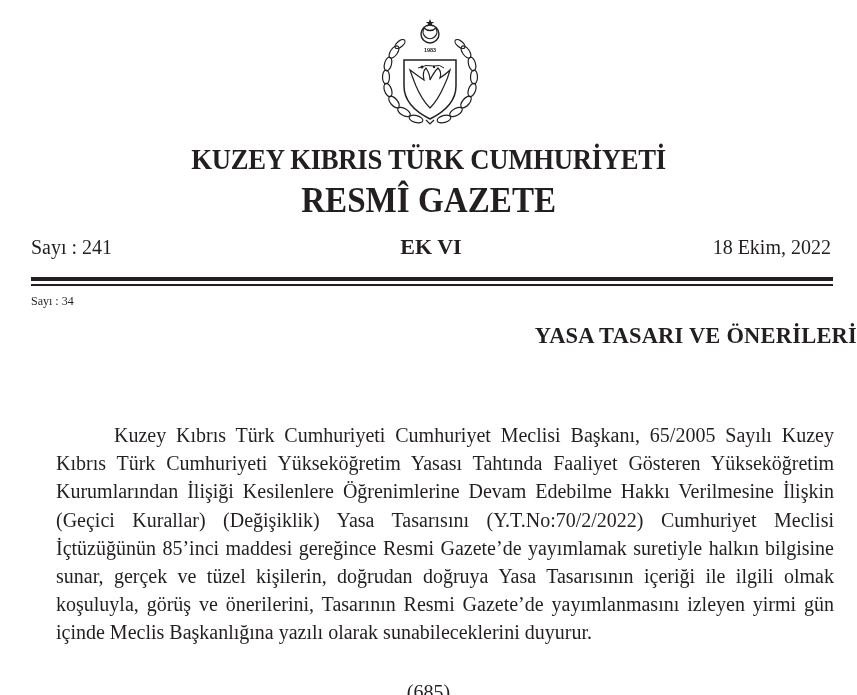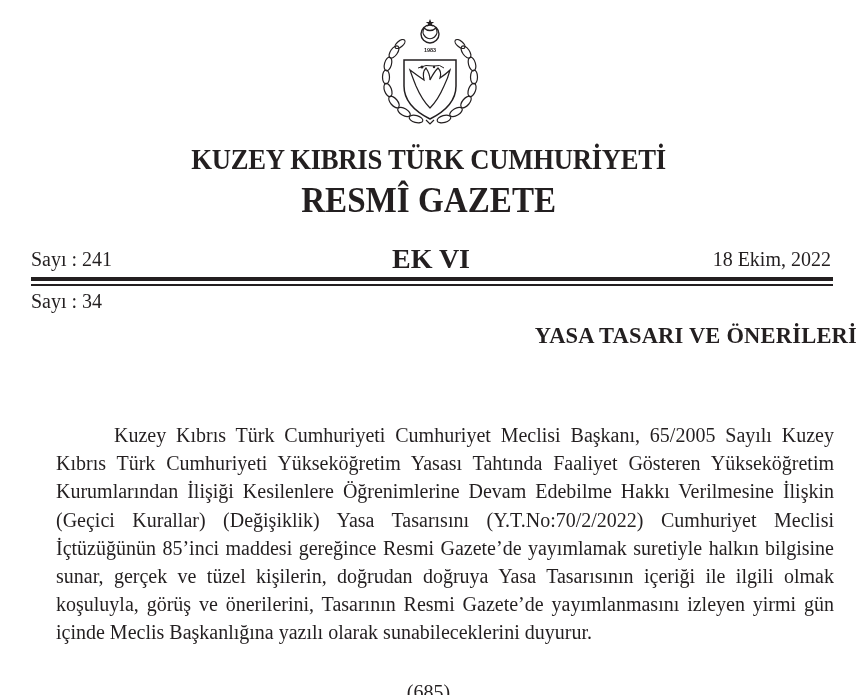--- a/index.html
+++ b/index.html
@@ -44,32 +44,32 @@
       font-weight: bold;
       font-size: 36px;
       line-height: 44px;
       transform: scaleX(0.92);
       transform-origin: 430px 0;
     }
     .issue-row {
       position: absolute;
       left: 31px;
       right: 26px;
-      top: 244px;
+      top: 232px;
       height: 30px;
       font-size: 20px;
       line-height: 30px;
     }
     .issue-left { position: absolute; left: 0; top: 0; }
     .issue-center {
       position: absolute;
       left: 0; right: 0; top: 0;
       text-align: center;
       font-weight: bold;
-      font-size: 28px;
+      font-size: 22px;
     }
     .issue-right { position: absolute; right: 0; top: 0; }
     .rule-thick {
       position: absolute;
       left: 31px;
       width: 802px;
       top: 277px;
       height: 4px;
       background: #231f20;
     }
@@ -78,21 +78,21 @@
       left: 31px;
       width: 802px;
       top: 284px;
       height: 1.5px;
       background: #231f20;
     }
     .sub-issue {
       position: absolute;
       left: 31px;
       top: 287px;
-      font-size: 20px;
+      font-size: 12px;
       line-height: 28px;
     }
     .section-title {
       position: absolute;
       left: 0;
       width: 857px;
       top: 319px;
       text-align: right;
       font-weight: bold;
       font-size: 22.5px;

